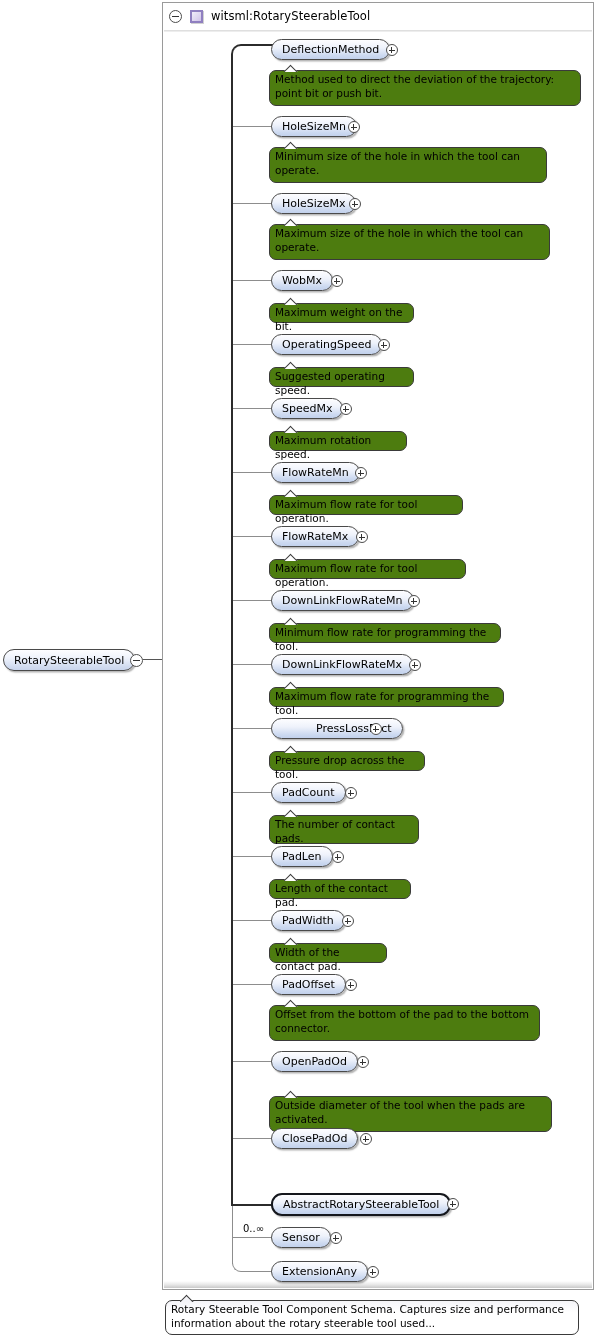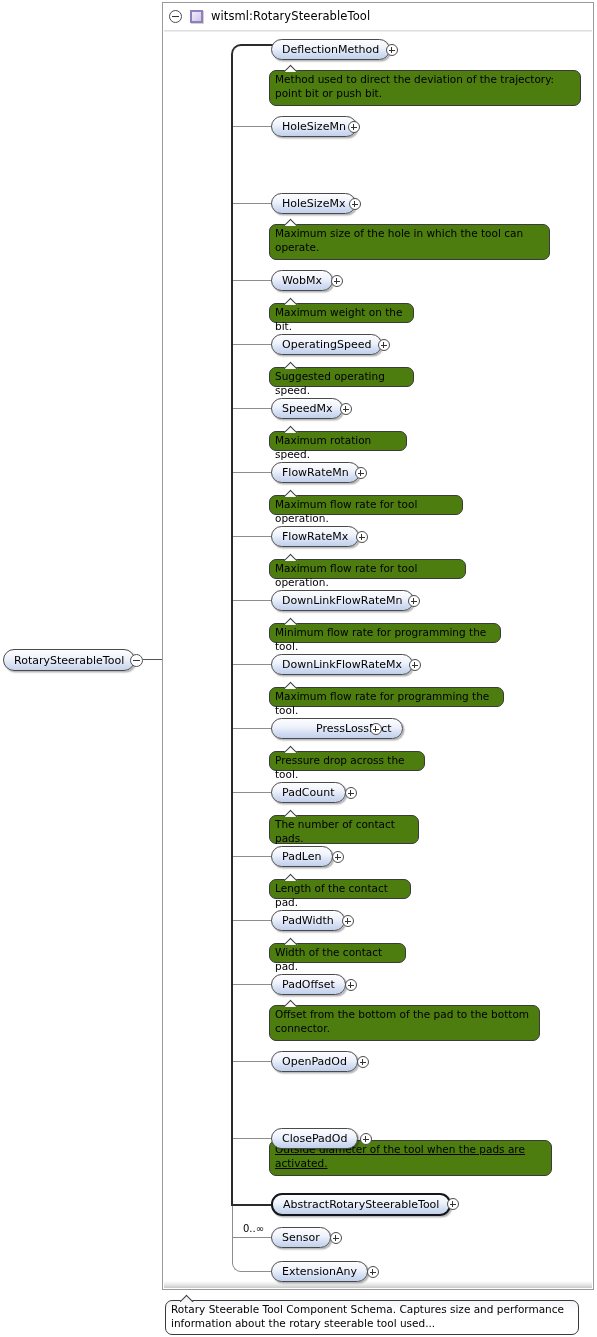--- a/index.html
+++ b/index.html
@@ -214,20 +214,24 @@
   <div class="ann" style="left:269px; top:70px; width:312px; height:36px;">
     <span class="tip"></span>
     <span>Method used to direct the deviation of the trajectory: point bit or push bit.</span>
   </div>
 
   <div class="ln thin-h" style="left:233px; top:126px; width:40px;"></div>
   <div class="node" style="left:271px; top:116px;">
     <span>HoleSizeMn</span>
   </div>
   <span class="pm plus small" style="position:absolute; left:348px; top:121px;"></span>
+  <div class="ann" style="left:269px; top:147px; width:278px; height:36px;">
+    <span class="tip"></span>
+    <span>Minimum size of the hole in which the tool can operate.</span>
+  </div>
 
   <div class="ln thin-h" style="left:233px; top:203px; width:40px;"></div>
   <div class="node" style="left:271px; top:193px;">
     <span>HoleSizeMx</span>
   </div>
   <span class="pm plus small" style="position:absolute; left:349px; top:198px;"></span>
   <div class="ann" style="left:269px; top:224px; width:281px; height:36px;">
     <span class="tip"></span>
     <span>Maximum size of the hole in which the tool can operate.</span>
   </div>
@@ -330,41 +334,41 @@
   <div class="ann" style="left:269px; top:879px; width:142px; height:20px;">
     <span class="tip"></span>
     <span>Length of the contact pad.</span>
   </div>
 
   <div class="ln thin-h" style="left:233px; top:920px; width:40px;"></div>
   <div class="node" style="left:271px; top:910px;">
     <span>PadWidth</span>
   </div>
   <span class="pm plus small" style="position:absolute; left:342px; top:915px;"></span>
-  <div class="ann" style="left:269px; top:943px; width:137px; height:20px;">
+  <div class="ann" style="left:269px; top:943px; width:118px; height:20px;">
     <span class="tip"></span>
     <span>Width of the contact pad.</span>
   </div>
 
   <div class="ln thin-h" style="left:233px; top:984px; width:40px;"></div>
   <div class="node" style="left:271px; top:974px;">
     <span>PadOffset</span>
   </div>
   <span class="pm plus small" style="position:absolute; left:345px; top:979px;"></span>
   <div class="ann" style="left:269px; top:1005px; width:271px; height:36px;">
     <span class="tip"></span>
     <span>Offset from the bottom of the pad to the bottom connector.</span>
   </div>
 
   <div class="ln thin-h" style="left:233px; top:1061px; width:40px;"></div>
   <div class="node" style="left:271px; top:1051px;">
     <span>OpenPadOd</span>
   </div>
   <span class="pm plus small" style="position:absolute; left:357px; top:1056px;"></span>
-  <div class="ann" style="left:269px; top:1140px; width:283px; height:36px;text-decoration:underline;">
+  <div class="ann" style="left:269px; top:1096px; width:283px; height:36px;">
     <span class="tip"></span>
     <span>Outside diameter of the tool when the pads are activated.</span>
   </div>
 
   <div class="ln thin-h" style="left:233px; top:1138px; width:40px;"></div>
   <div class="node" style="left:271px; top:1128px;">
     <span>ClosePadOd</span>
   </div>
   <span class="pm plus small" style="position:absolute; left:360px; top:1133px;"></span>
 

